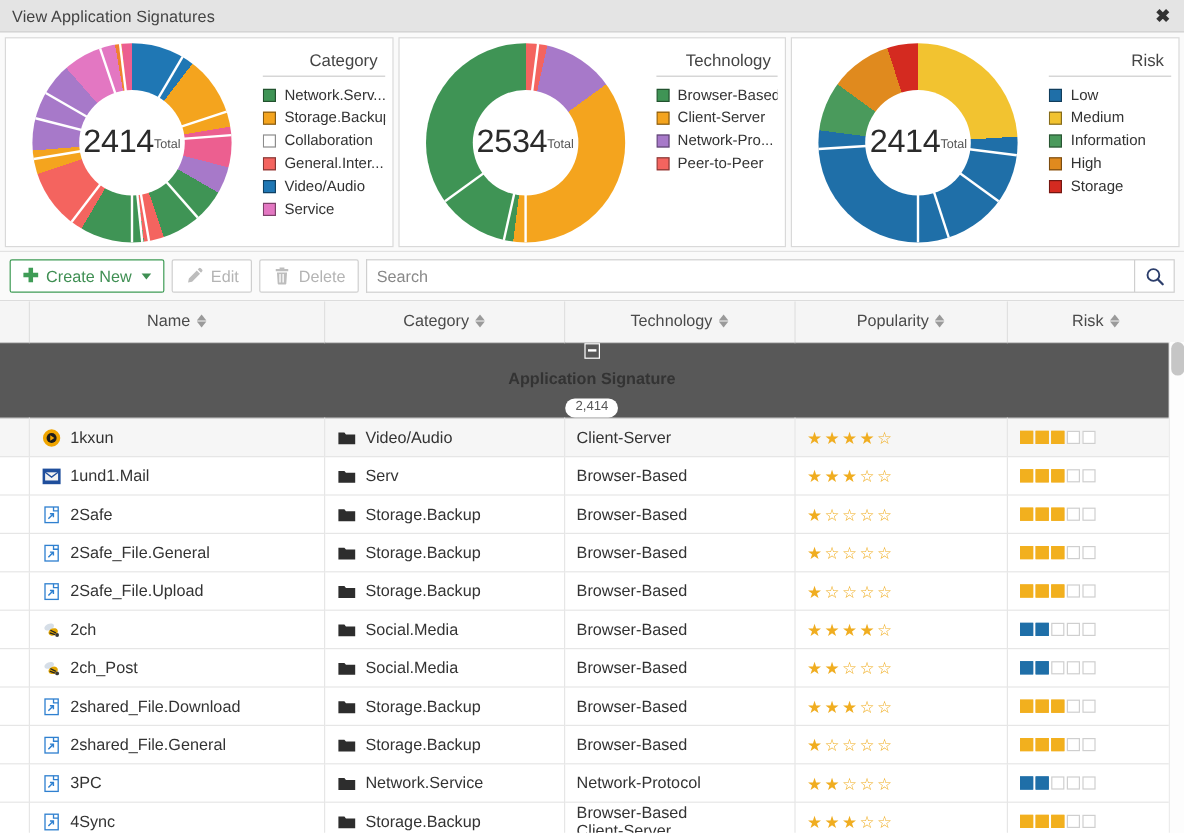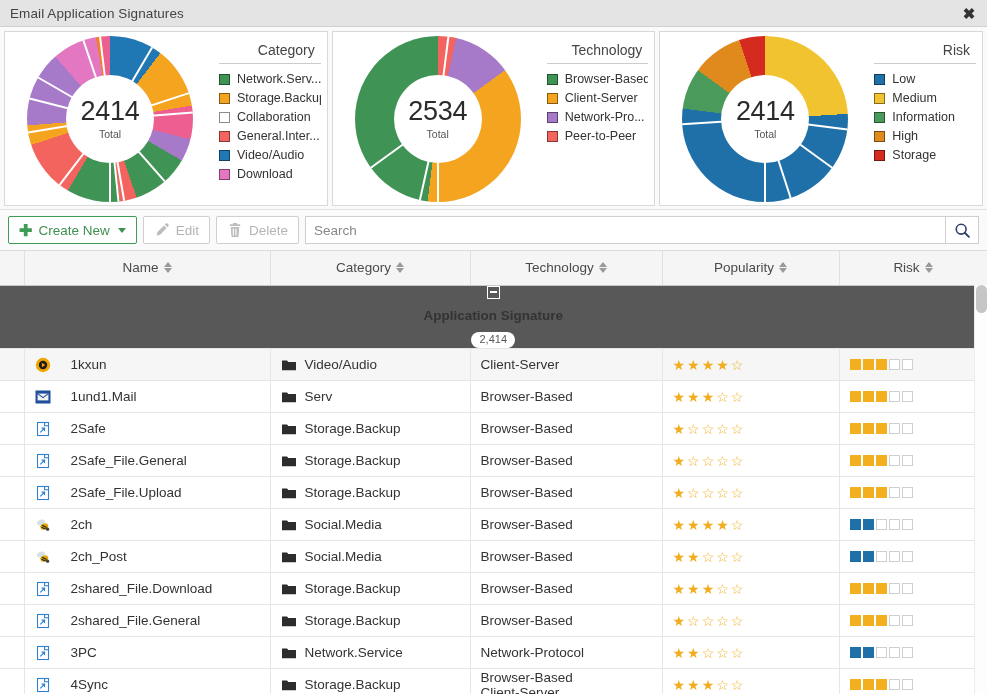--- a/index.html
+++ b/index.html
@@ -64,21 +64,21 @@
     width: 166px; height: 166px;
     border-radius: 50%;
   }
   .donut .hole {
     position: absolute;
     left: 50%; top: 50%;
     transform: translate(-50%,-50%);
     width: 88px; height: 88px;
     background: #fff;
     border-radius: 50%;
-    display: flex; flex-direction: column;
+    display: flex; flex-direction: row;
     align-items: center; justify-content: center;
   }
   .donut .hole .total-num {
     font-size: 27px; color: #2b2b2b; line-height: 1;
     letter-spacing: -.3px;
   }
   .donut .hole .total-lbl {
     font-size: 10.5px; color: #555; margin-top: 3px;
   }
   .legend {
@@ -240,21 +240,21 @@
     border-bottom: 1px solid #e6e6e6;
     font-size: 13.5px;
     color: #333;
     padding: 0 10px;
     height: 32px;
     vertical-align: middle;
   }
   tr.data-row.alt td { background: #f6f6f6; }
   td.c-check { border-right: 1px solid #e6e6e6; }
   td.c-name { padding-left: 8px; }
-  .name-cell { display: flex; align-items: center; gap: 20px; }
+  .name-cell { display: flex; align-items: center; gap: 8px; }
   .cat-cell  { display: flex; align-items: center; gap: 8px; }
   .folder-ico { flex: 0 0 auto; }
 
   .stars { display: flex; gap: 2px; font-size: 14px; line-height: 1; color: #f0ad20; }
   .risk-blocks { display: flex; gap: 2px; }
   .risk-blocks i {
     display: block;
     width: 11px; height: 11px;
     border: 1px solid #cfcfcf;
     background: #fff;
@@ -277,21 +277,21 @@
     width: 11px; height: 28px;
     background: #c6c6c6;
     border-radius: 6px;
     cursor: pointer;
   }
 </style>
 </head>
 <body>
 
 <div id="titlebar">
-  <div class="title">Email Application Signatures</div>
+  <div class="title">View Application Signatures</div>
   <div id="close-btn">✖</div>
 </div>
 
 <div id="charts">
     <div class="chart-card">
       <div class="donut-wrap">
         <div class="donut" style="background: conic-gradient(rgb(31, 119, 180) 0deg, rgb(31, 119, 180) 37.38deg, rgb(244, 164, 30) 37.38deg, rgb(244, 164, 30) 80.66deg, rgb(236, 95, 144) 80.66deg, rgb(236, 95, 144) 104.26deg, rgb(167, 121, 201) 104.26deg, rgb(167, 121, 201) 120deg, rgb(63, 148, 85) 120deg, rgb(63, 148, 85) 161.31deg, rgb(244, 100, 95) 161.31deg, rgb(244, 100, 95) 173.11deg, rgb(63, 148, 85) 173.11deg, rgb(63, 148, 85) 210.49deg, rgb(244, 100, 95) 210.49deg, rgb(244, 100, 95) 251.8deg, rgb(244, 164, 30) 251.8deg, rgb(244, 164, 30) 265.57deg, rgb(167, 121, 201) 265.57deg, rgb(167, 121, 201) 318.69deg, rgb(227, 119, 194) 318.69deg, rgb(227, 119, 194) 350.16deg, rgb(240, 128, 48) 350.16deg, rgb(240, 128, 48) 354.1deg, rgb(236, 95, 144) 354.1deg, rgb(236, 95, 144) 360deg);">
           <div style="position: absolute; left: 50%; top: 50%; width: 2px; height: 83px; background: rgb(255, 255, 255); transform-origin: 0px 0px; transform: rotate(37.377deg) translateX(-1px);"></div>
           <div style="position: absolute; left: 50%; top: 50%; width: 2px; height: 83px; background: rgb(255, 255, 255); transform-origin: 0px 0px; transform: rotate(80.6557deg) translateX(-1px);"></div>
           <div style="position: absolute; left: 50%; top: 50%; width: 2px; height: 83px; background: rgb(255, 255, 255); transform-origin: 0px 0px; transform: rotate(104.262deg) translateX(-1px);"></div>
@@ -328,21 +328,21 @@
         <div class="legend-item">
           <span class="legend-sw" style="background: rgb(244, 100, 95);"></span>
           <span>General.Inter...</span>
         </div>
         <div class="legend-item">
           <span class="legend-sw" style="background: rgb(31, 119, 180);"></span>
           <span>Video/Audio</span>
         </div>
         <div class="legend-item">
           <span class="legend-sw" style="background: rgb(227, 119, 194);"></span>
-          <span>Download</span>
+          <span>Service</span>
         </div>
       </div>
     </div>
     <div class="chart-card">
       <div class="donut-wrap">
         <div class="donut" style="background: conic-gradient(rgb(244, 100, 95) 0deg, rgb(244, 100, 95) 12.6deg, rgb(167, 121, 201) 12.6deg, rgb(167, 121, 201) 54deg, rgb(244, 164, 30) 54deg, rgb(244, 164, 30) 187.2deg, rgb(63, 148, 85) 187.2deg, rgb(63, 148, 85) 360deg);">
           <div style="position: absolute; left: 50%; top: 50%; width: 2px; height: 83px; background: rgb(255, 255, 255); transform-origin: 0px 0px; transform: rotate(12.6deg) translateX(-1px);"></div>
           <div style="position: absolute; left: 50%; top: 50%; width: 2px; height: 83px; background: rgb(255, 255, 255); transform-origin: 0px 0px; transform: rotate(54deg) translateX(-1px);"></div>
           <div style="position: absolute; left: 50%; top: 50%; width: 2px; height: 83px; background: rgb(255, 255, 255); transform-origin: 0px 0px; transform: rotate(187.2deg) translateX(-1px);"></div>
           <div style="position: absolute; left: 50%; top: 50%; width: 2px; height: 83px; background: rgb(255, 255, 255); transform-origin: 0px 0px; transform: rotate(360deg) translateX(-1px);"></div>

